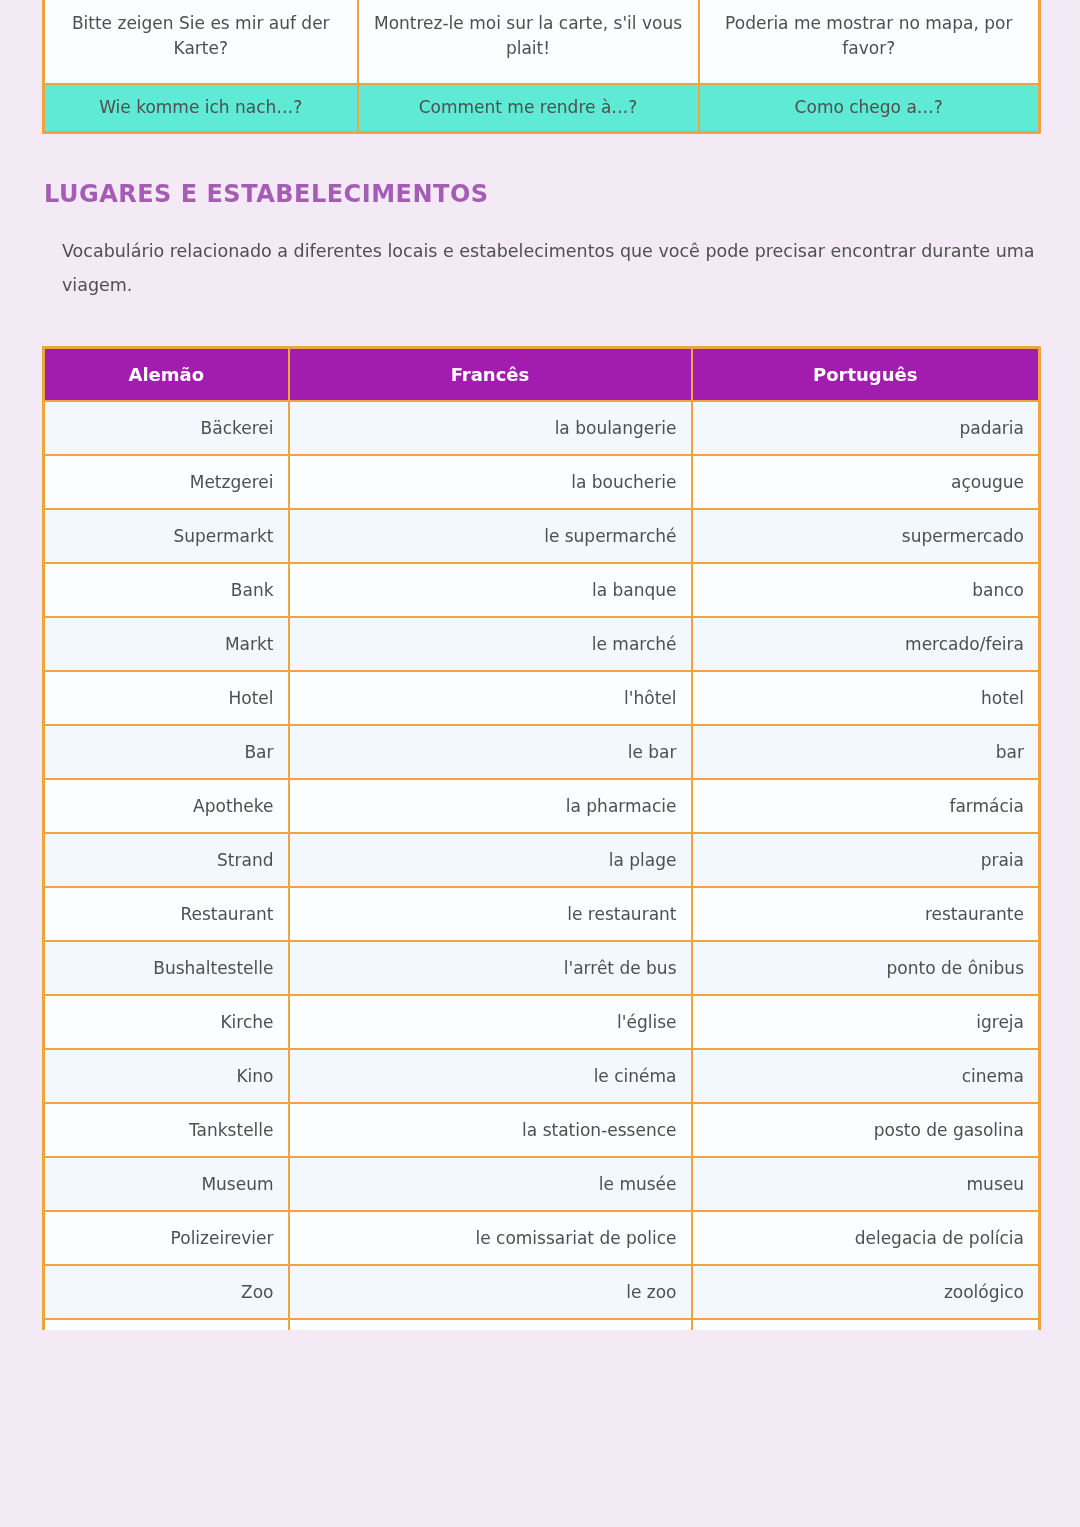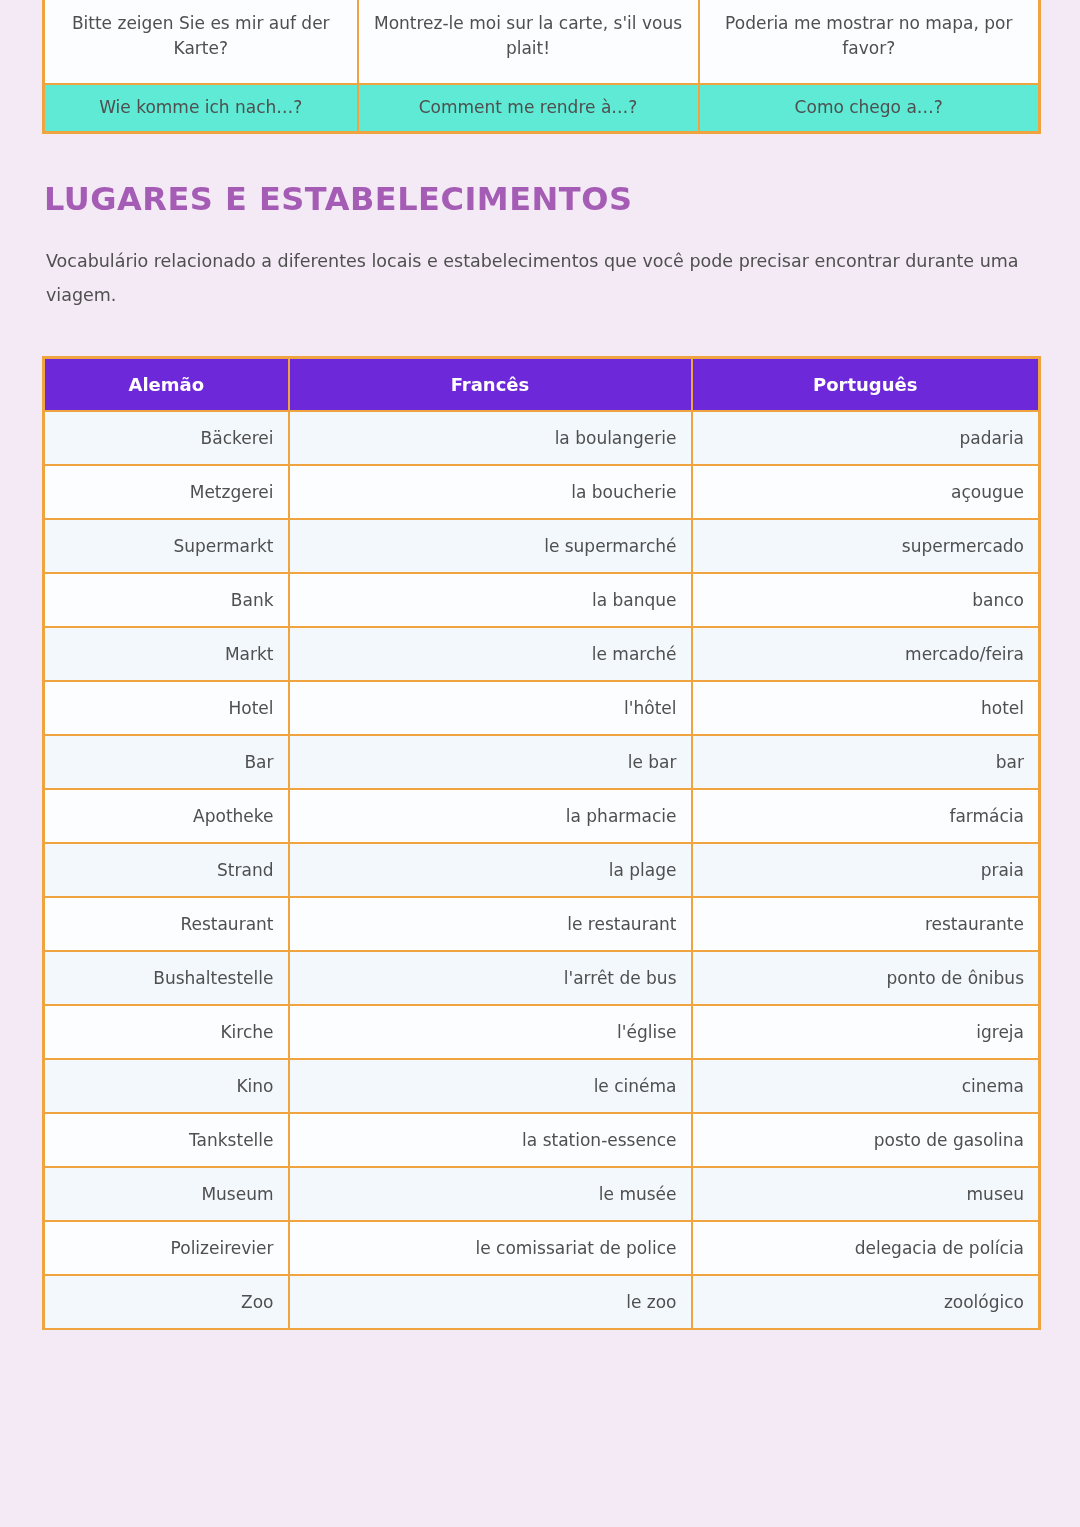--- a/index.html
+++ b/index.html
@@ -38,37 +38,37 @@
   .top-table { margin-top: -14px; }
   .top-table td { background: #fbfdfe; }
   .top-table tr:nth-child(2) td { background: #5eead4; }
   .top-table tr:first-child td { height: 82px; }
   .top-table tr:nth-child(2) td,
   .top-table tr:nth-child(3) td { height: 34px; }
 
   
   .section-title {
     margin: 46px 0 0 2px;
-    font-size: 32px;
+    font-size: 24px;
     font-weight: bold;
     letter-spacing: 0.5px;
     color: #a55cb5;
   }
   .section-desc {
-    margin: 26px 0 0 4px;
+    margin: 26px 0 0 20px;
     font-size: 17.5px;
     line-height: 1.95;
     color: #4f4f4f;
     max-width: 1000px;
   }
 
   
   .places-table { margin-top: 44px; }
   .places-table th {
-    background: #6d28d9;
+    background: #a21caf;
     color: #ffffff;
     font-weight: bold;
     font-size: 18px;
     height: 39px;
   }
   .places-table td { height: 40px; text-align: right; }
   .places-table tbody tr:nth-child(odd) td { background: #f3f8fc; }
   .places-table tbody tr:nth-child(even) td { background: #fbfdfe; }
 </style>
 </head>

